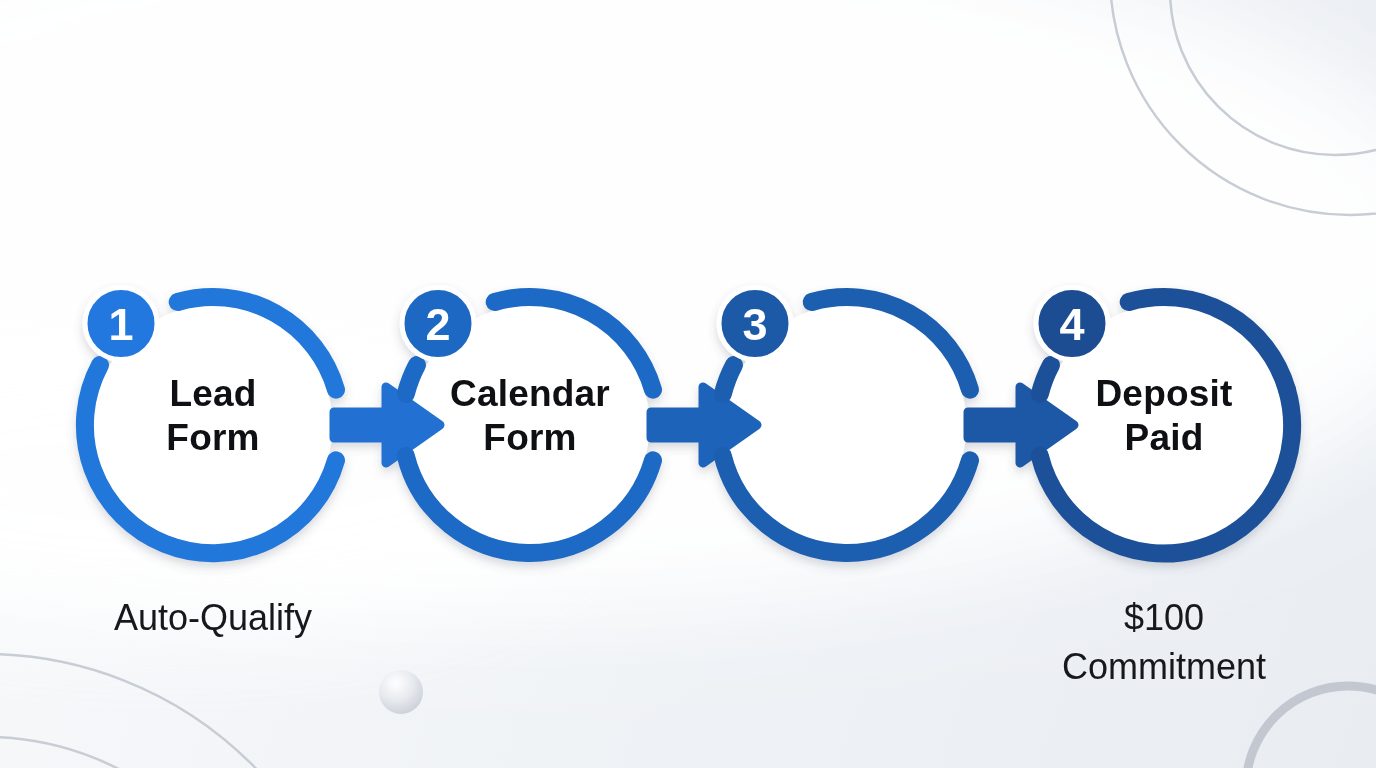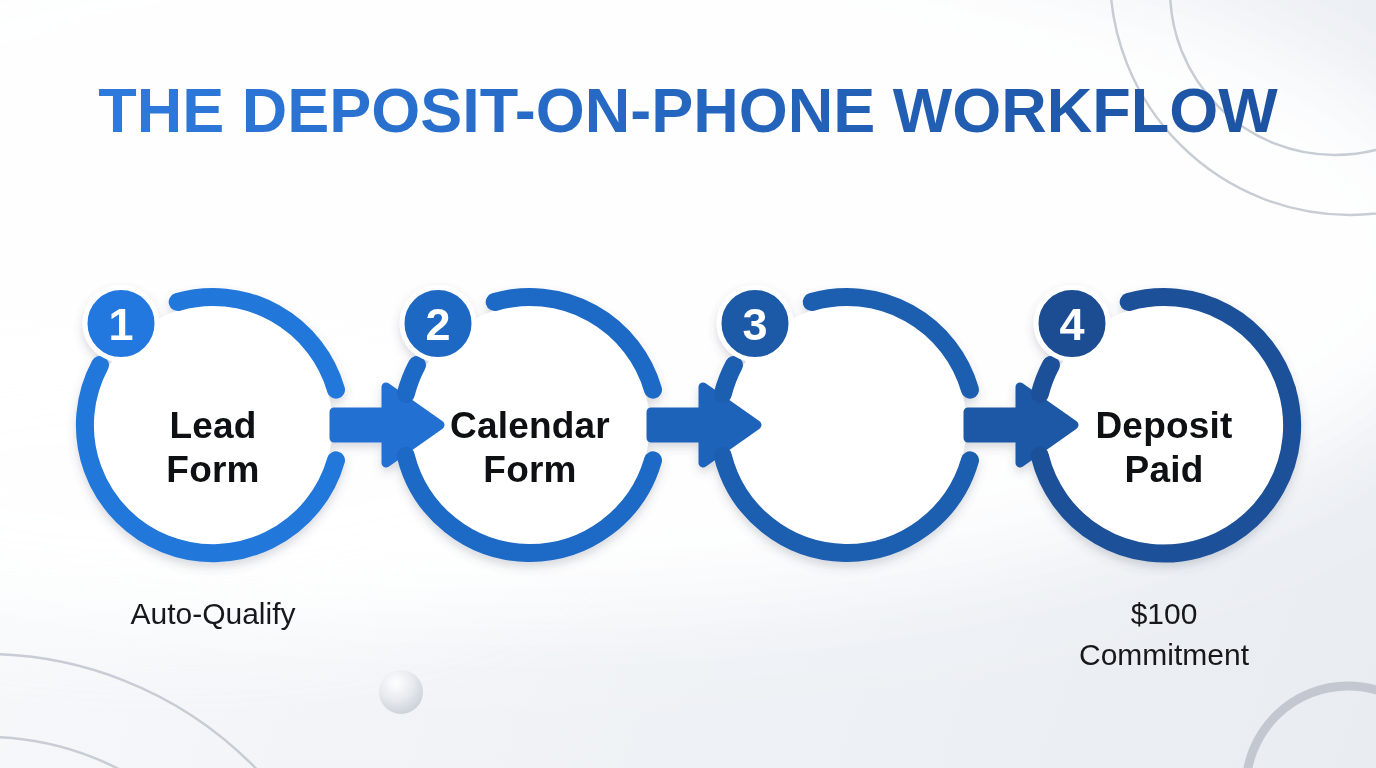--- a/index.html
+++ b/index.html
@@ -19,33 +19,33 @@
     color:transparent;
     background-image:linear-gradient(90deg,#2f7de2,#1b4f9c);
   }
   .step-1{--cx:213px}.step-2{--cx:530px}.step-3{--cx:847px}.step-4{--cx:1164px}
   .badge-num{
     position:absolute;top:324px;left:calc(var(--cx) - 92px);
     transform:translate(-50%,-50%);
     font-size:45px;font-weight:bold;color:#ffffff;line-height:1;
   }
   .step-label{
-    position:absolute;top:448px;left:var(--cx);
+    position:absolute;top:416px;left:var(--cx);
     transform:translate(-50%,-50%);
     font-size:37px;font-weight:bold;line-height:1.2;
     color:#0f1013;text-align:center;letter-spacing:0.2px;
   }
   .step-label.step-1{width:150px}
   .step-label.step-2{width:210px}
   .step-label.step-3{width:230px}
   .step-label.step-4{width:180px}
   .step-caption{
     position:absolute;top:593px;left:var(--cx);
     transform:translateX(-50%);
-    font-size:30px;font-weight:normal;line-height:1.37;
+    font-size:36px;font-weight:normal;line-height:1.37;
     color:#17181b;text-align:center;
   }
   .step-caption.step-1{width:330px}
   .step-caption.step-2{width:175px}
   .step-caption.step-3{width:155px}
   .step-caption.step-4{width:215px}
 </style>
 </head>
 <body>
 
@@ -97,21 +97,20 @@
         <path d="M734.0,364.9 A128,128 0 0 0 722.8,394.0" fill="none" stroke="#1e5eb0" stroke-width="18" stroke-linecap="round"></path>
         <path d="M722.8,456.0 A128,128 0 0 0 970.0,460.3" fill="none" stroke="#1e5eb0" stroke-width="18" stroke-linecap="round"></path>
         <circle cx="755" cy="323.5" r="36" fill="#1d5aa8" stroke="#ffffff" stroke-width="5"></circle>
         <path d="M1287.0,389.7 A128,128 0 0 0 1128.7,302.0" fill="none" stroke="#1c5199" stroke-width="18" stroke-linecap="round"></path>
         <path d="M1051.0,364.9 A128,128 0 0 0 1039.8,394.0" fill="none" stroke="#1c5199" stroke-width="18" stroke-linecap="round"></path>
         <path d="M1039.8,456.0 A128,128 0 1 0 1287.0,389.7" fill="none" stroke="#1c5199" stroke-width="18" stroke-linecap="round"></path>
         <circle cx="1072" cy="323.5" r="36" fill="#1b4e92" stroke="#ffffff" stroke-width="5"></circle>
       </g>
   </svg>
 
-  <h1 class="title" style="background-image: linear-gradient(90deg, rgb(47, 125, 226), rgb(27, 79, 156));">THE DEPOSIT-ON-PHONE WORKFLOW</h1>
 
   <div class="badge-num step-1">1</div>
   <div class="step-label step-1">Lead Form</div>
   <div class="step-caption step-1">Auto-Qualify</div>
 
   <div class="badge-num step-2">2</div>
   <div class="step-label step-2">Calendar Form</div>
 
   <div class="badge-num step-3">3</div>
 

